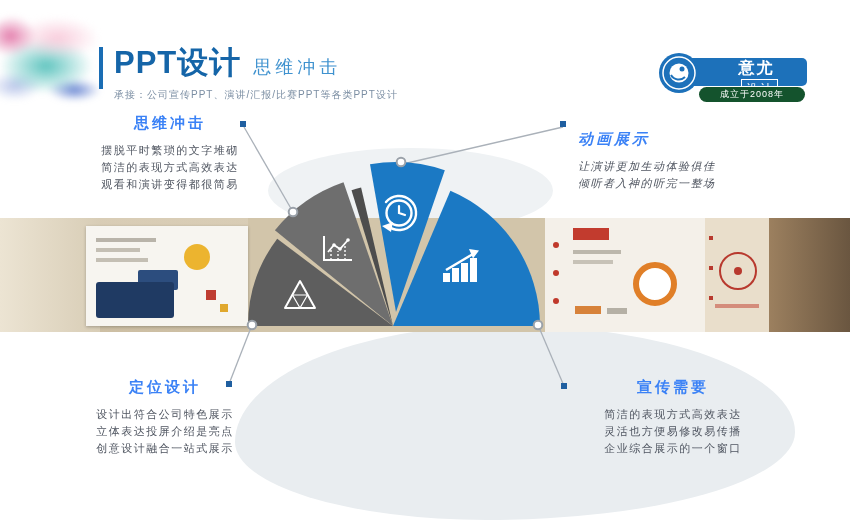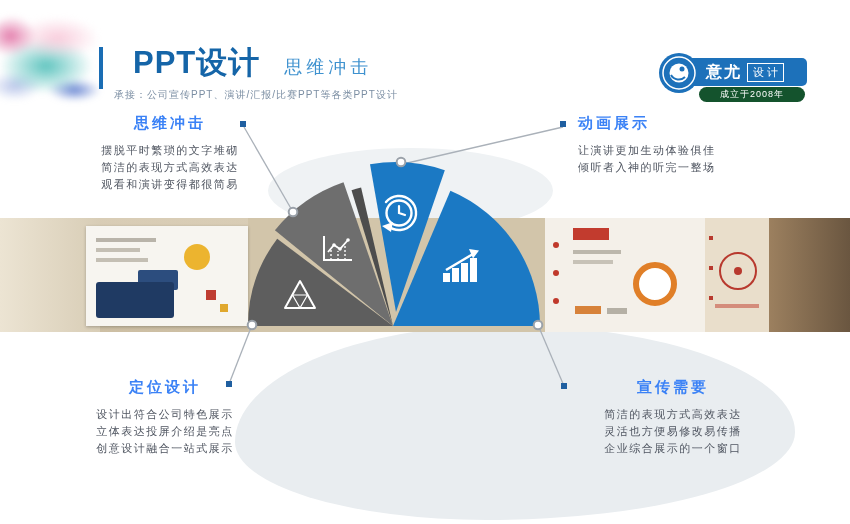--- a/index.html
+++ b/index.html
@@ -21,28 +21,28 @@
     background:
       radial-gradient(closest-side at 25% 28%, rgba(224,110,162,.9), rgba(224,110,162,0) 72%),
       radial-gradient(closest-side at 58% 30%, rgba(248,196,214,.85), rgba(248,196,214,0) 70%),
       radial-gradient(closest-side at 50% 58%, rgba(78,190,184,.9), rgba(78,190,184,0) 66%),
       radial-gradient(closest-side at 70% 82%, rgba(88,120,205,.9), rgba(88,120,205,0) 62%),
       radial-gradient(closest-side at 28% 78%, rgba(140,160,220,.6), rgba(140,160,220,0) 66%);
   }
 
   
   .brand-bar { left:99px; top:47px; width:4px; height:42px; background:#1a6db4; }
-  .header-row { left:114px; top:42px; display:flex; align-items:baseline; gap:24px;margin-left:19px; }
+  .header-row { left:114px; top:42px; display:flex; align-items:baseline; gap:12px; }
   .main-title { font-size:31px; font-weight:bold; color:#1565a8; letter-spacing:1px; }
   .sub-title  { font-size:18px; color:#3f92cf; letter-spacing:4px; }
   .tagline    { left:114px; top:88px; font-size:10px; color:#7b8ea3; letter-spacing:1px; }
 
   
   .logo-banner { left:676px; top:58px; width:131px; height:28px; background:#1d71ba; border-radius:5px;
-                 display:flex; align-items:center; padding-left:30px; box-sizing:border-box; }
+                 display:flex; align-items:center; padding-left:30px; box-sizing:border-box;flex-direction:column; }
   .logo-bold { color:#fff; font-weight:bold; font-size:16px; letter-spacing:2px; }
   .logo-box  { margin-left:5px; border:1px solid #fff; color:#fff; font-size:11px;
                letter-spacing:3px; padding:1px 2px 1px 5px; }
   .logo-circle { left:658px; top:52px; width:42px; height:42px; }
   .logo-pill { left:699px; top:87px; width:106px; height:15px; background:#14532d; border-radius:8px;
                color:#fff; font-size:9px; letter-spacing:1px; display:flex; align-items:center; justify-content:center; }
 
   
   .photo-strip { left:0; top:218px; width:850px; height:114px; overflow:hidden;
                  background:linear-gradient(180deg,#d9cdb6,#cdbfa4); }
@@ -59,21 +59,21 @@
 
   
   .fan-svg { left:0; top:0; width:850px; height:524px; }
 
   
   .sec { position:absolute; }
   .sec-title { font-size:15px; font-weight:bold; color:#3b82f6; letter-spacing:3px; margin-bottom:9px; }
   .sec-line  { font-size:11px; color:#4f5560; letter-spacing:1.5px; line-height:17px; white-space:nowrap; }
   .sec-center { text-align:center; }
   .sec-tl { left:95px;  top:114px; width:150px; }
-  .sec-tr { left:578px; top:114px; width:180px; }
+  .sec-tr { left:578px; top:130px; width:180px;font-style:italic; }
   .sec-bl { left:85px;  top:378px; width:160px; }
   .sec-br { left:578px; top:378px; width:190px;text-align:center; }
 </style>
 </head>
 <body>
 
 <div class="stage">
 
   <div class="abs blob-a"></div>
   <div class="abs blob-b"></div>

